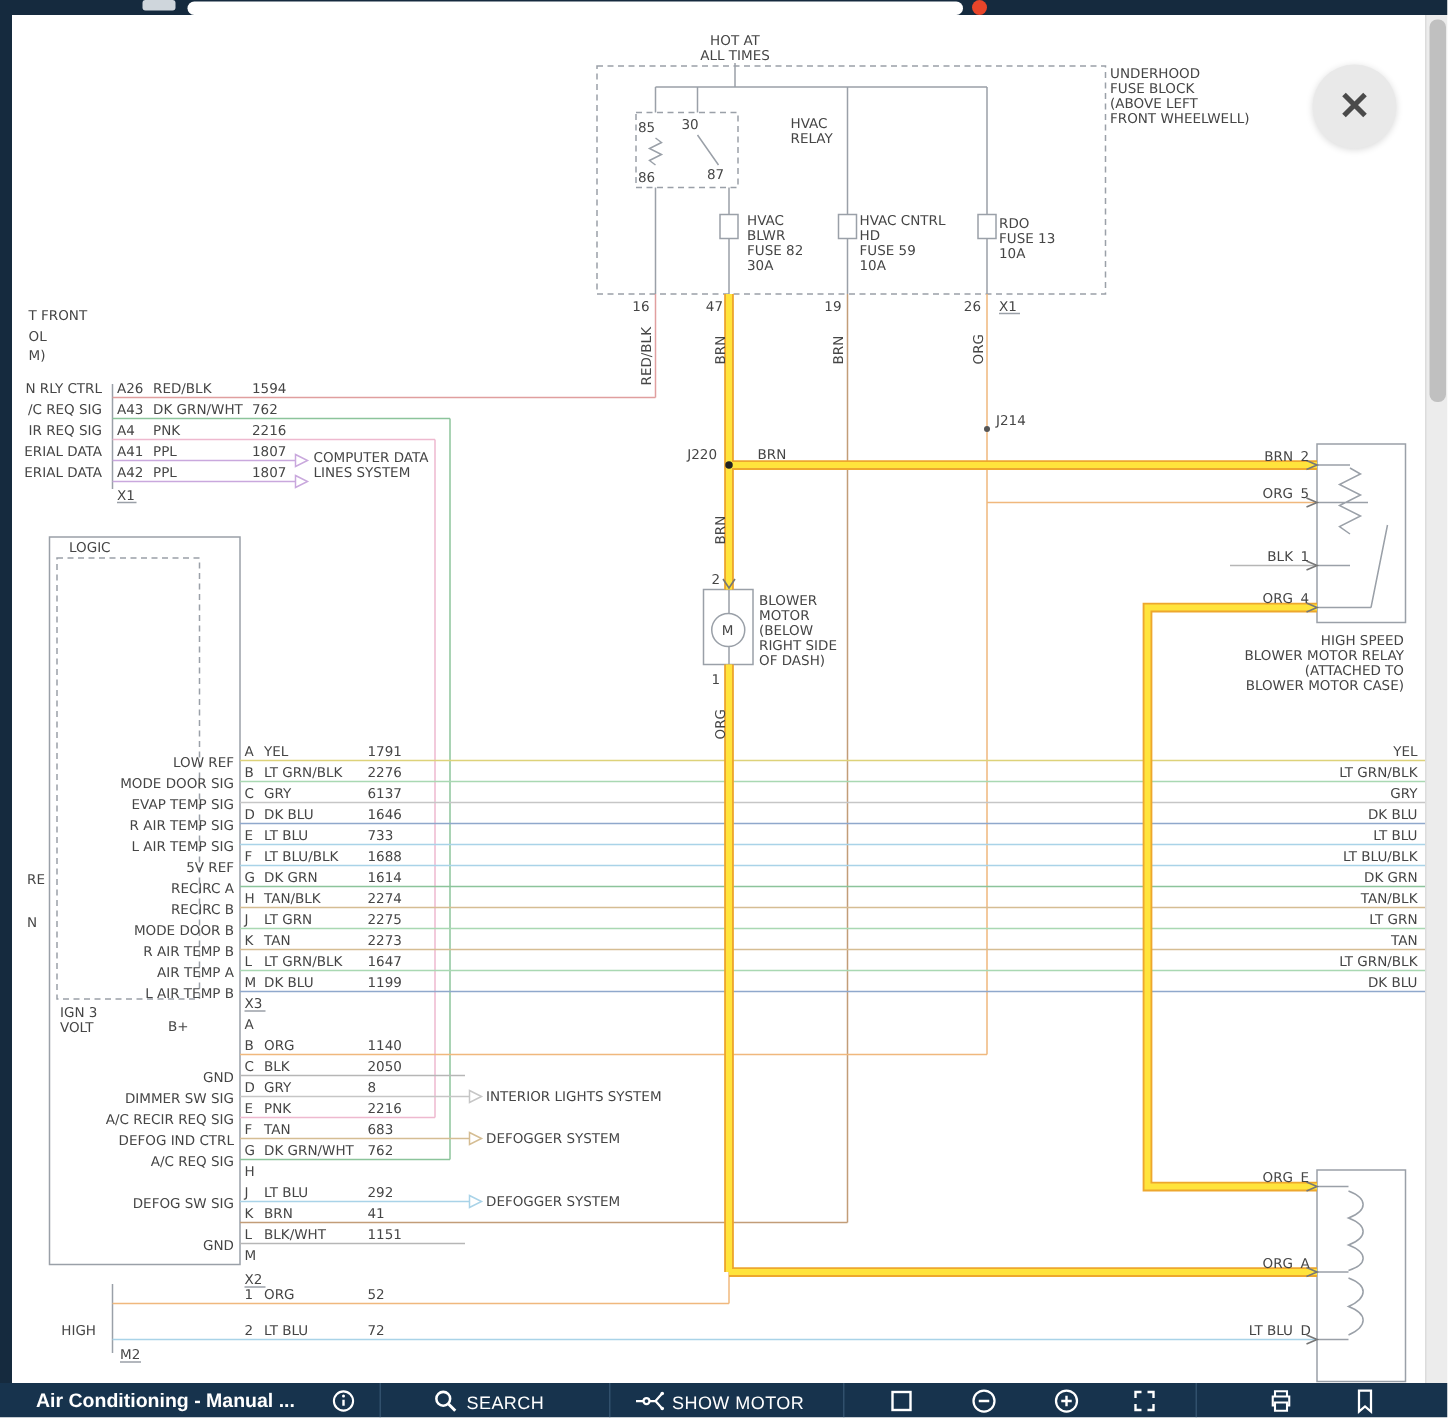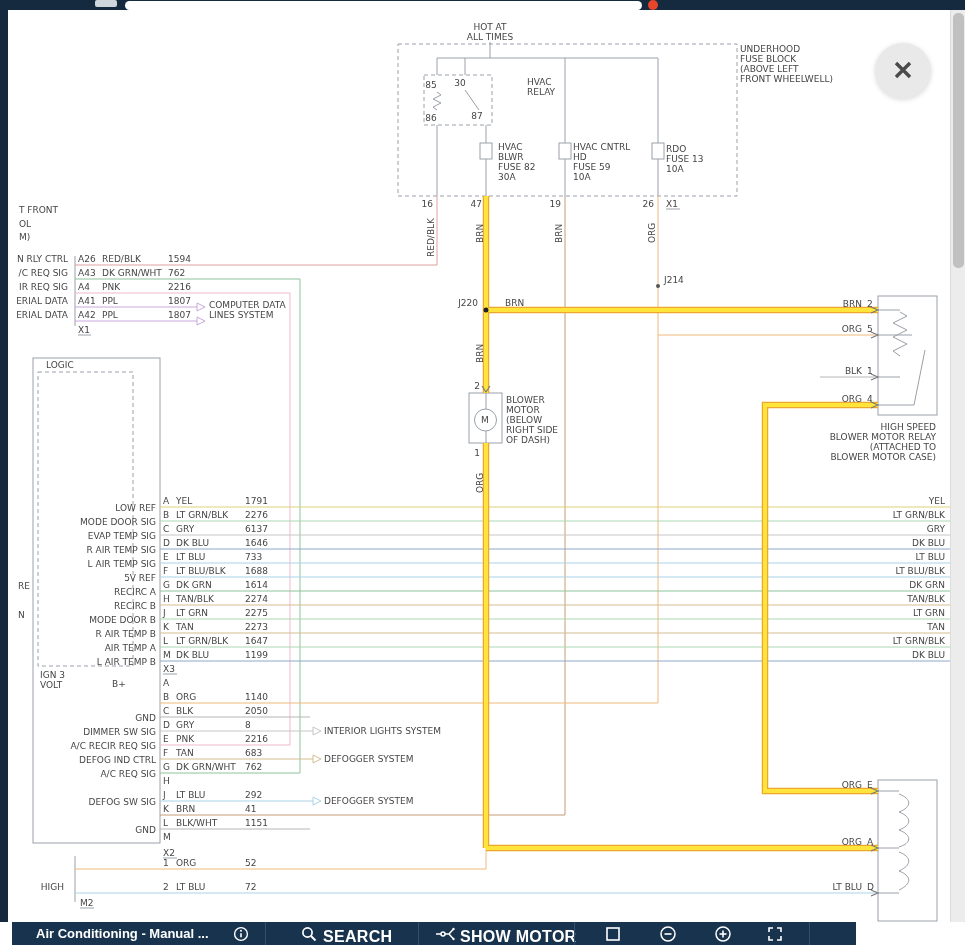--- a/index.html
+++ b/index.html
@@ -15,23 +15,23 @@
   .topbar{position:absolute;left:0;top:0;width:965px;height:10px;background:var(--topbar_bg,#152a3e)}
   .chip{position:absolute;left:95px;top:0;width:22px;height:7px;background:#cfd6dc;border-radius:2px}
   .pill{position:absolute;left:125px;top:1px;width:517px;height:9px;background:#fff;border-radius:5px;border:none}
   .reddot{position:absolute;left:648px;top:0;width:10px;height:10px;border-radius:50%;background:var(--accent_red,#e8452a);border:none}
   .leftstrip{position:absolute;left:0;top:10px;width:8px;height:912px;background:var(--topbar_bg,#152a3e)}
   .vscroll{position:absolute;left:950px;top:10px;width:15px;height:912px;background:var(--scroll_track,#ececec);border-left:1px solid #dcdcdc}
   .vthumb{position:absolute;left:2px;top:3px;width:11px;height:255px;background:var(--scroll_thumb,#c0c0c0);border-radius:5px}
   .closebtn{position:absolute;left:875px;top:43px;width:56px;height:56px;border-radius:50%;
     background:var(--close_bg,#e9e9e9);border:none;cursor:pointer;color:var(--close_x,#4a4a4a);
     display:flex;align-items:center;justify-content:center;box-shadow:0 1px 5px rgba(0,0,0,.15)}
-  .toolbar{position:absolute;left:12px;top:922px;width:844px;height:23px;background:var(--toolbar_bg,#17334d);overflow:hidden}
+  .toolbar{position:absolute;left:0;top:922px;width:965px;height:23px;background:var(--toolbar_bg,#17334d);overflow:hidden}
   .tb-title{position:absolute;left:24px;top:4px;font-size:13px;font-weight:bold;color:var(--toolbar_text,#fff);white-space:nowrap}
-  .tb-lab{position:absolute;top:6px;font-size:16px;font-weight:bold;color:var(--toolbar_text,#fff);letter-spacing:.3px;white-space:nowrap;cursor:pointer}
+  .tb-lab{position:absolute;top:6px;font-size:12px;font-weight:normal;color:var(--toolbar_text,#fff);letter-spacing:.3px;white-space:nowrap;cursor:pointer}
   .tb-ic{position:absolute;top:3px;cursor:pointer}
   .tb-ic svg{display:block}
   .tb-sep{position:absolute;top:0;bottom:0;width:1px;background:var(--divider,#31506c)}
 </style>
 </head>
 <body>
 
 <svg id="diagram-svg" width="965" height="945" viewBox="0 0 965 945">
   <g id="sl">
     <rect x="398" y="44" width="339" height="152" class="dash"></rect>

